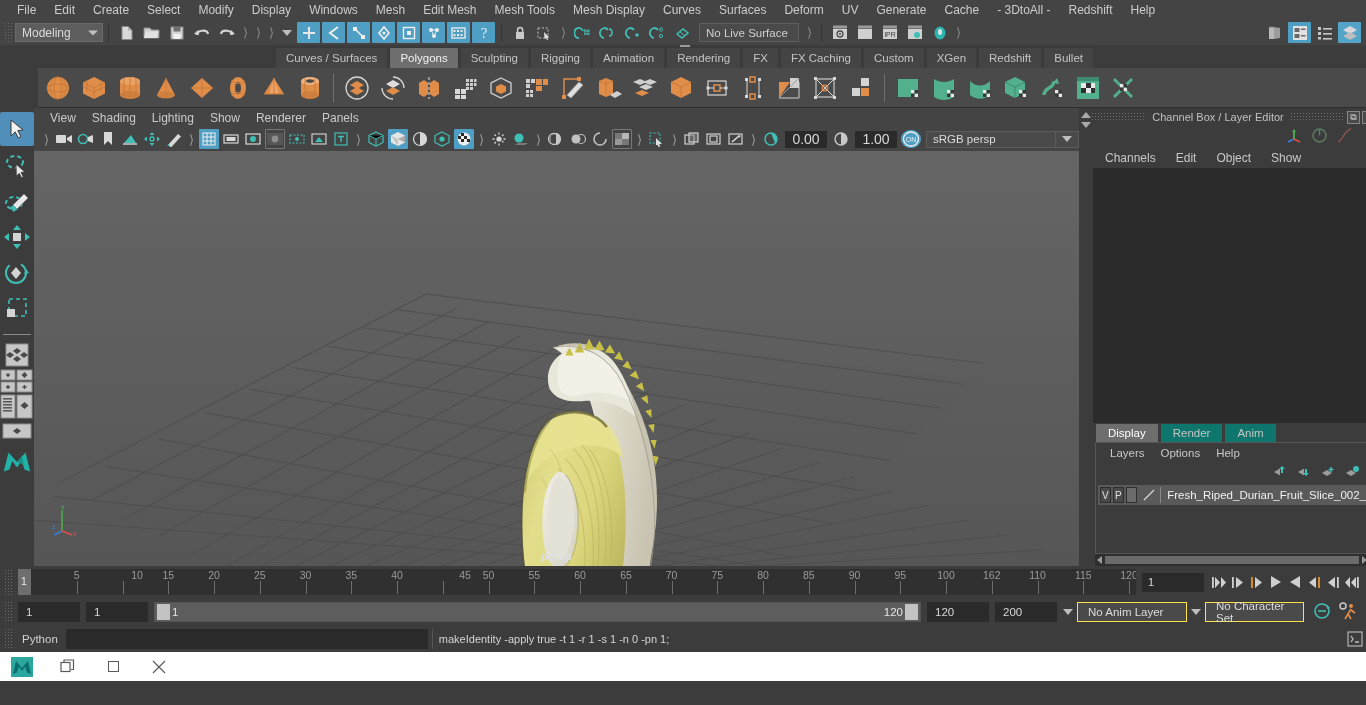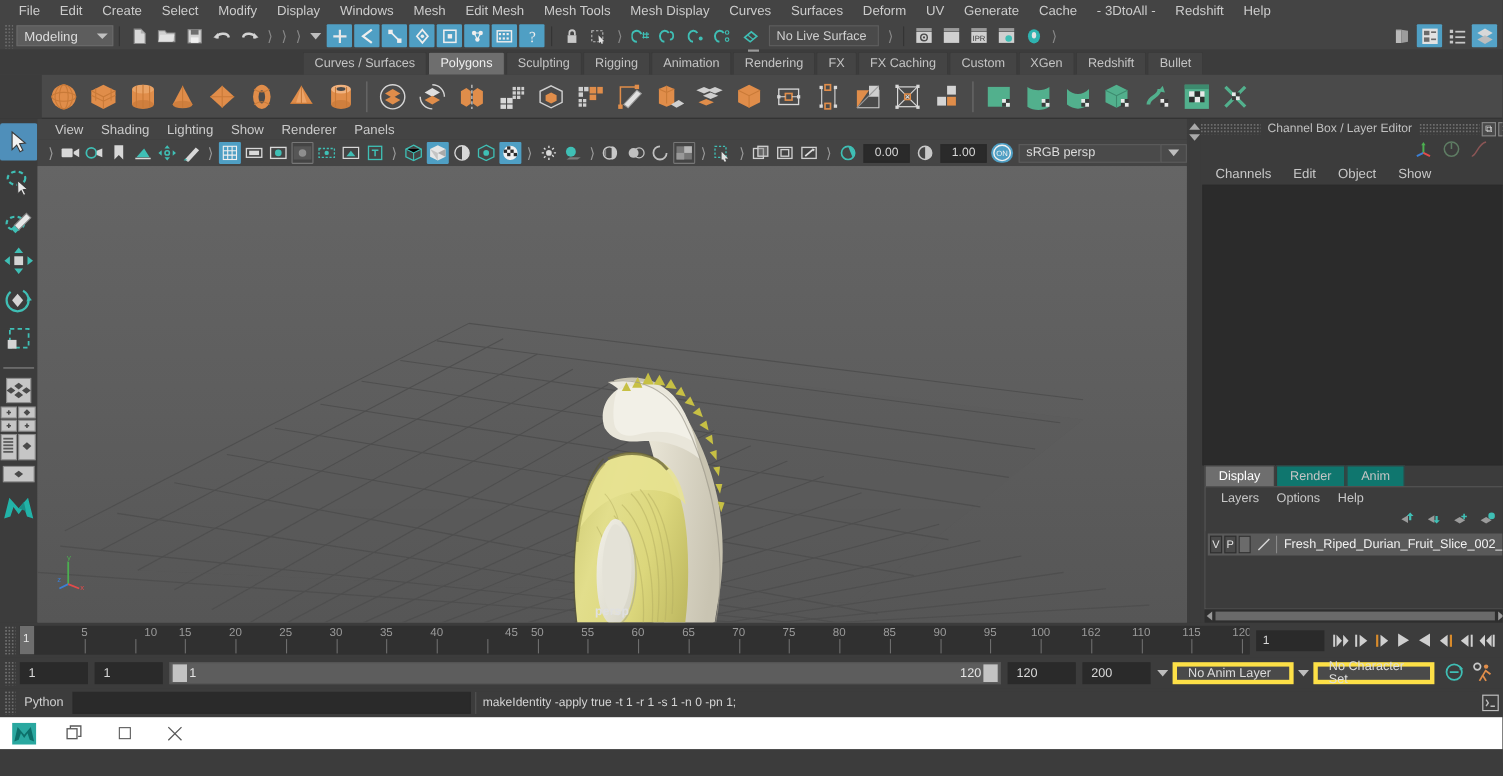--- a/index.html
+++ b/index.html
@@ -96,21 +96,21 @@
   
   .vpwrap { flex:1; display:flex; flex-direction:column; background:#3c3c3c; padding-right:2px;}
   .vpmenu { height:19px; display:flex; align-items:center; padding-left:8px; background:#444; }
   .vpmenu .mi { padding:0 8px; font-size:12px; color:#cacaca; }
   .vptools { height:24px; display:flex; align-items:center; background:#444; padding-left:6px; }
   .vb { width:20px; height:20px; display:flex; align-items:center; justify-content:center; margin:0 1px; border-radius:1px;}
   .vb.on { background:#4f9fc4; }
   .vb.frame { border:1px solid #777; }
   .numfld {
     width:42px; height:17px; background:#2a2a2a; border:1px solid #2a2a2a;
-    font-size:11px; color:#d8d8d8; display:flex; align-items:center; justify-content:center;
+    font-size:14px; color:#d8d8d8; display:flex; align-items:center; justify-content:center;
     margin:0 3px;
   }
   .gammafld {
     width:130px; height:17px; background:#4a4a4a; border:1px solid #5c5c5c;
     font-size:11.5px; color:#dcdcdc; display:flex; align-items:center; padding-left:6px; margin-left:4px;
   }
   .gammadrop {
     width:24px; height:17px; background:#4a4a4a; border:1px solid #5c5c5c;
     display:flex; align-items:center; justify-content:center; margin-left:-1px;
   }
@@ -170,21 +170,21 @@
   .tb2 { width:17px; height:20px; display:flex;align-items:center;justify-content:center; }
 
   
   .rangebar { height:28px; background:#3c3c3c; display:flex; align-items:center; padding-left:4px; gap:0;}
   .rfld { width:62px; height:20px; background:#2a2a2a; font-size:11.5px; color:#d8d8d8; display:flex; align-items:center; padding-left:8px; margin-right:6px;}
   .rangeslider { flex:1; height:20px; background:#5d5d5d; border:1px solid #555; position:relative; display:flex; align-items:center; margin-right:6px;}
   .rs-handle { width:13px; height:16px; background:#c3c3c3; margin:0 2px;}
   .rs-lab { font-size:11.5px; color:#e4e4e4;}
   .drop-arr { width:18px; display:flex;align-items:center;justify-content:center; }
   .drop-arr i { border-left:5px solid transparent;border-right:5px solid transparent;border-top:6px solid #bdbdbd; }
-  .combo { height:20px; background:#4a4a4a; border:4px solid #fde047; font-size:11.5px; color:#dcdcdc; display:flex; align-items:center; padding:0 10px;}
+  .combo { height:20px; background:#4a4a4a; border:1px solid #fde047; font-size:11.5px; color:#dcdcdc; display:flex; align-items:center; padding:0 10px;}
 
   
   .cmdline { height:26px; background:#3c3c3c; display:flex; align-items:center; padding-left:4px;}
   .cmdgrip { width:10px; height:22px; background-image:radial-gradient(#6d6d6d 30%, transparent 32%); background-size:3px 3px;}
   .cmdlabel { font-size:11.5px; color:#d0d0d0; padding:0 8px; }
   .cmdinput { width:362px; height:20px; background:#2a2a2a; border:1px solid #2a2a2a; }
   .cmdstatus { flex:1; height:20px; background:#3c3c3c; font-size:11px; color:#d4d4d4; display:flex; align-items:center; padding-left:6px; margin-left:4px; border-left:1px solid #555;}
   .cmdicon { width:22px; display:flex;align-items:center;justify-content:center;}
 
   
@@ -1513,21 +1513,21 @@
     </div>
     <div class="drop-arr">
         <i></i>
       </div>
     <div class="combo" style="width:110px;">
       <span>No Anim Layer</span>
     </div>
     <div class="drop-arr">
         <i></i>
       </div>
-    <div class="combo" style="width:110px;justify-content:center;">
+    <div class="combo" style="width:99px;justify-content:center;">
       <span>No Character Set</span>
     </div>
     <div style="width:8px"></div>
     <span>
       <svg width="20" height="20" viewBox="0 0 20 20">
           <circle cx="10" cy="10" r="7" fill="none" stroke="#3fbfb5" stroke-width="1.6"></circle>
           <path d="M6 10h8" stroke="#3fbfb5" stroke-width="1.6"></path>
           <path d="M15 4l3 3-3 1z" fill="#3fbfb5"></path>
         </svg>
     </span>

